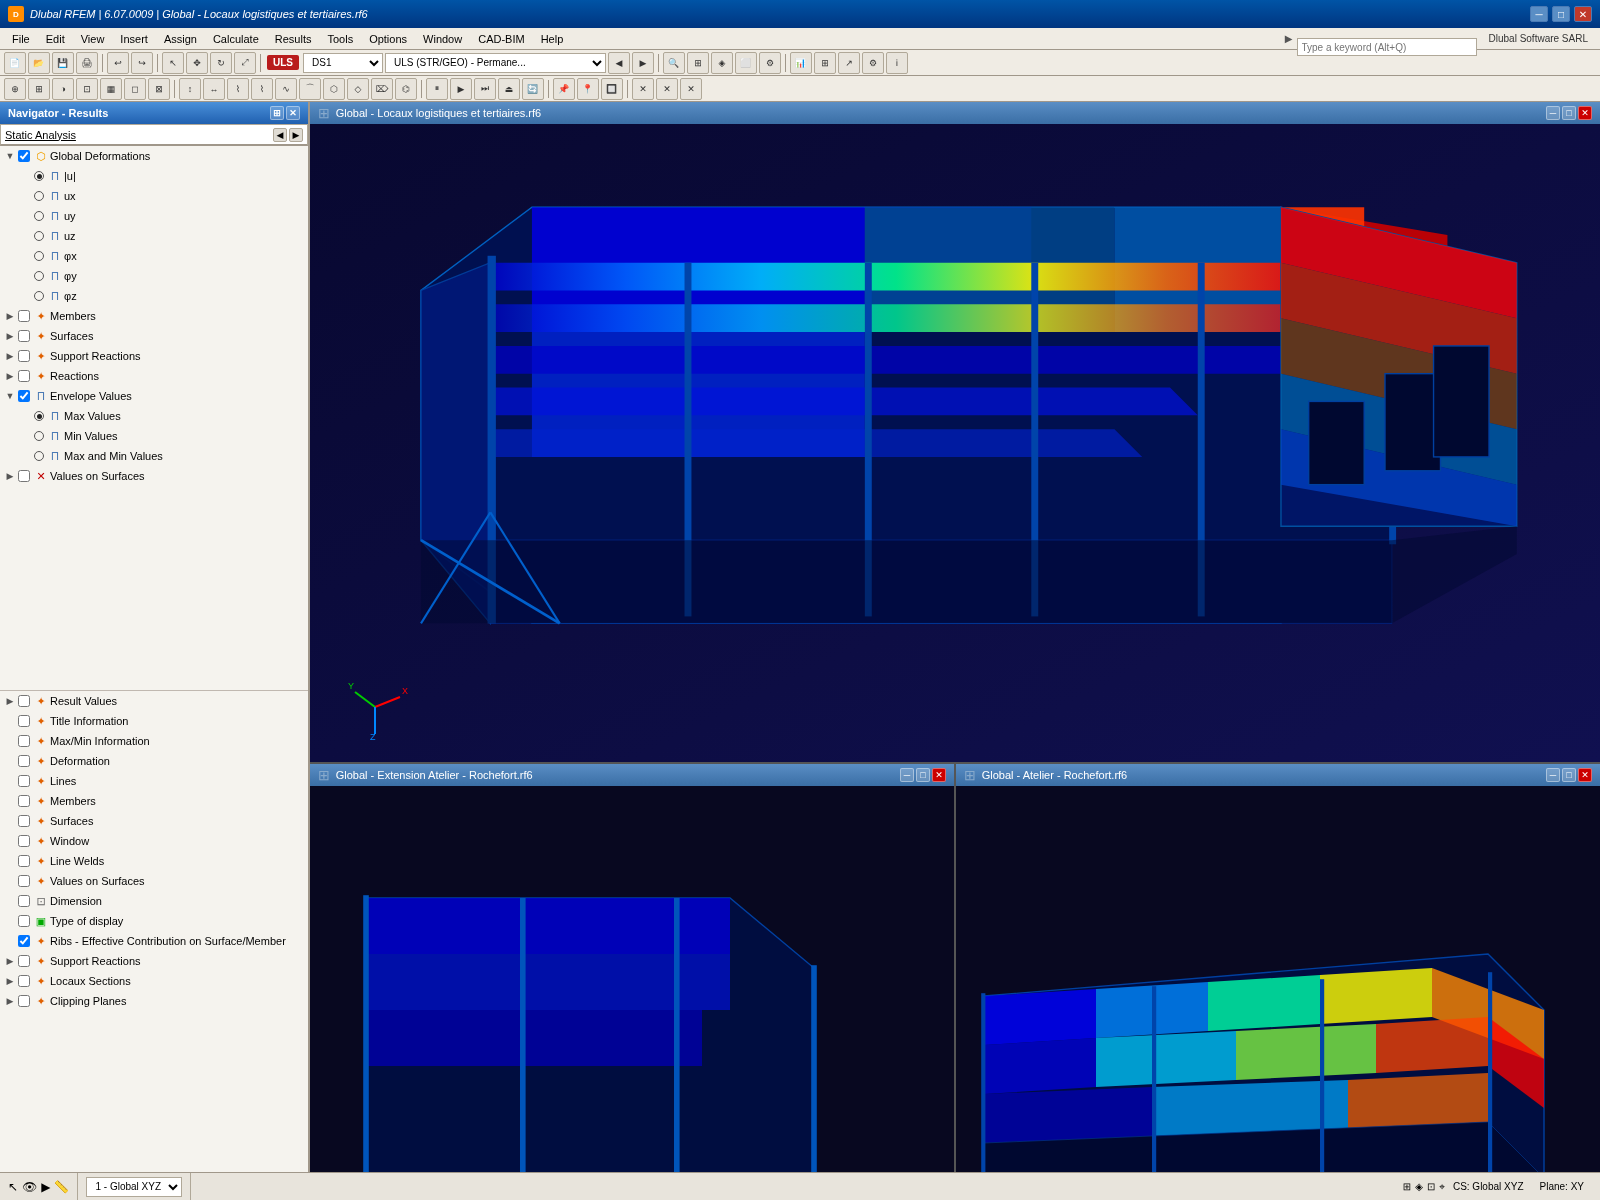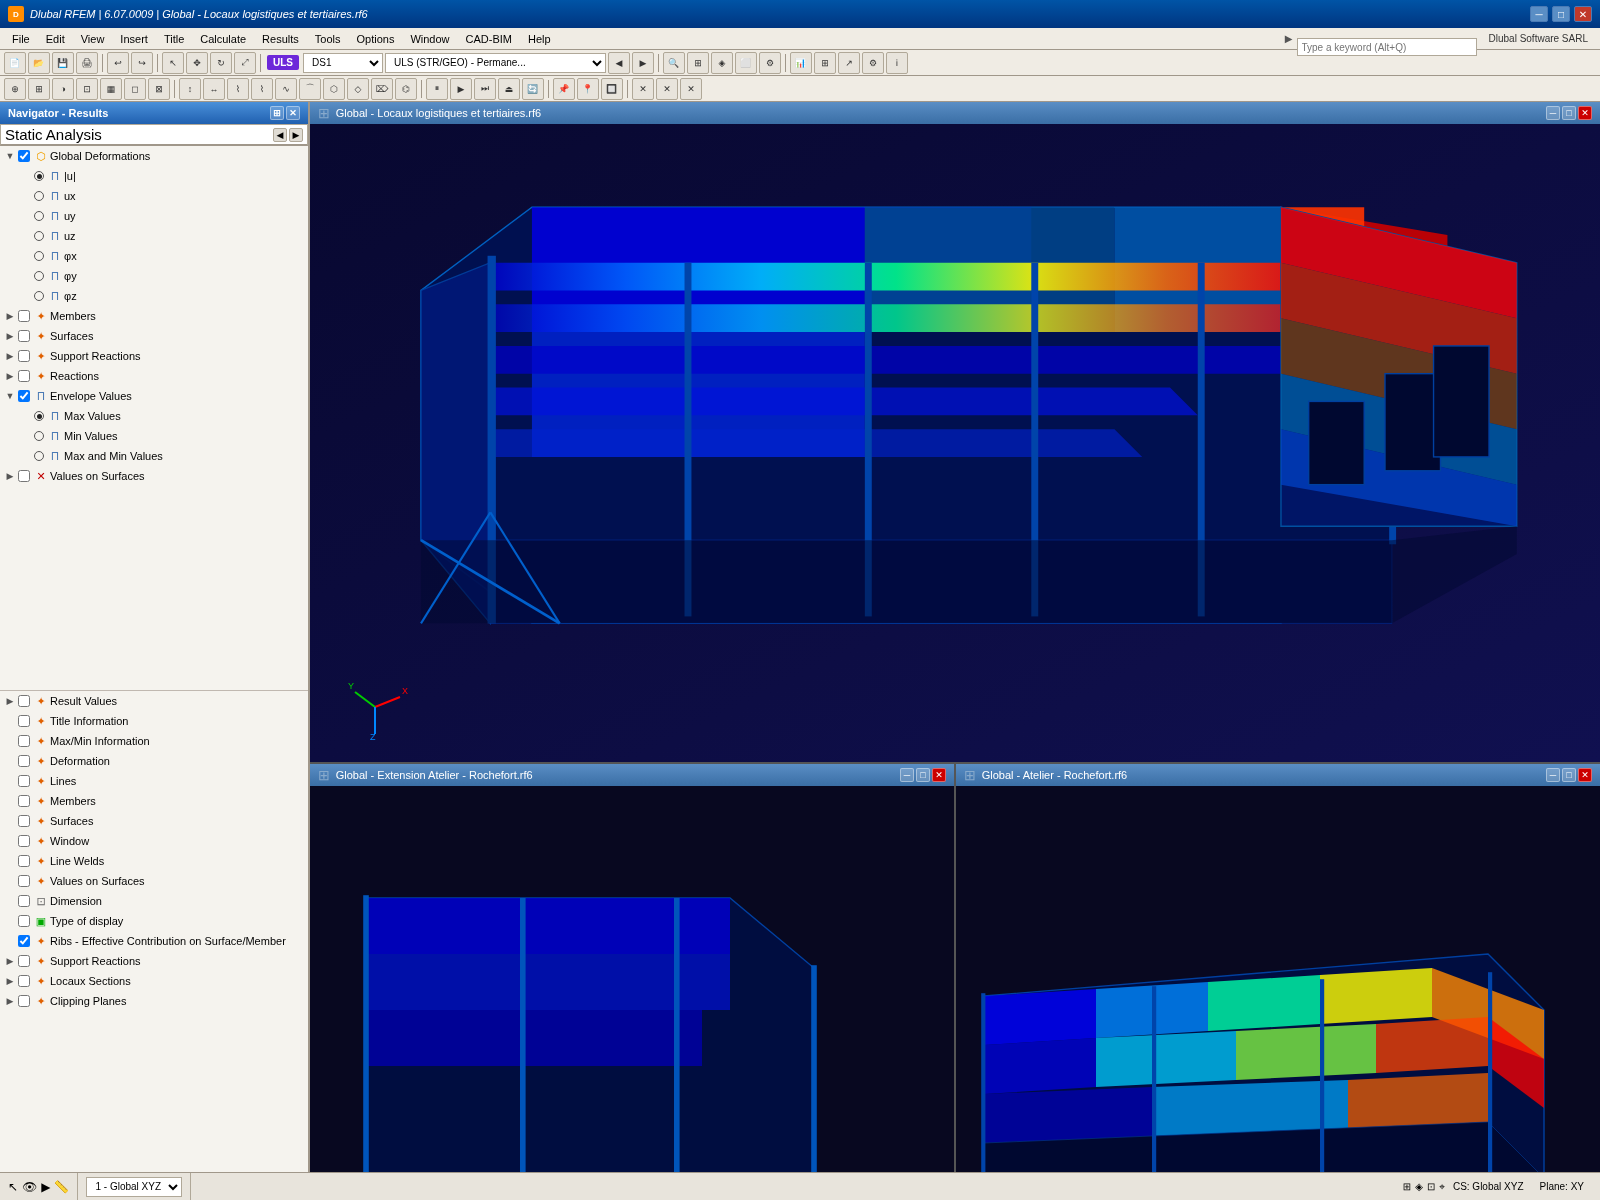--- a/index.html
+++ b/index.html
@@ -55,21 +55,21 @@
       background: #e8e4dc;
       border: 1px solid #b0a898;
       border-radius: 2px;
       cursor: pointer;
       display: flex; align-items: center; justify-content: center;
       font-size: 9px;
       color: #333;
     }
     .toolbar-sep { width: 1px; height: 18px; background: #a0978a; margin: 0 2px; }
     .toolbar-red-box {
-      background: #6d28d9;
+      background: #b91c1c;
       color: white;
       font-weight: bold;
       font-size: 10px;
       padding: 2px 6px;
       border-radius: 2px;
       margin: 0 2px;
     }
     .toolbar-combo {
       height: 20px;
       font-size: 10px;
@@ -265,21 +265,21 @@
     <div class="title-btn">□</div>
     <div class="title-btn close">✕</div>
   </div>
 </div>
 
 <div class="menu-bar">
   <div class="menu-item">File</div>
   <div class="menu-item">Edit</div>
   <div class="menu-item">View</div>
   <div class="menu-item">Insert</div>
-  <div class="menu-item">Title</div>
+  <div class="menu-item">Assign</div>
   <div class="menu-item">Calculate</div>
   <div class="menu-item">Results</div>
   <div class="menu-item">Tools</div>
   <div class="menu-item">Options</div>
   <div class="menu-item">Window</div>
   <div class="menu-item">CAD-BIM</div>
   <div class="menu-item">Help</div>
   <div style="flex:1;"></div>
   <div style="display:flex;align-items:center;gap:4px;margin-right:8px;">
     <span style="color:#555;font-size:10px;">▶</span>
@@ -365,21 +365,21 @@
 
   <div class="navigator">
     <div class="navigator-header">
       <span>Navigator - Results</span>
       <div class="nav-header-btns">
         <div class="nav-header-btn">⊞</div>
         <div class="nav-header-btn">✕</div>
       </div>
     </div>
     <div class="nav-dropdown">
-      <span style="font-size:15px;">Static Analysis</span>
+      <span style="font-size:11px;text-decoration:underline;">Static Analysis</span>
       <div class="nav-arrows">
         <div class="nav-arrow">◀</div>
         <div class="nav-arrow">▶</div>
       </div>
     </div>
 
     <div class="nav-scroll-container">
 
       <div class="tree-item">
         <span class="tree-toggle">▼</span>

